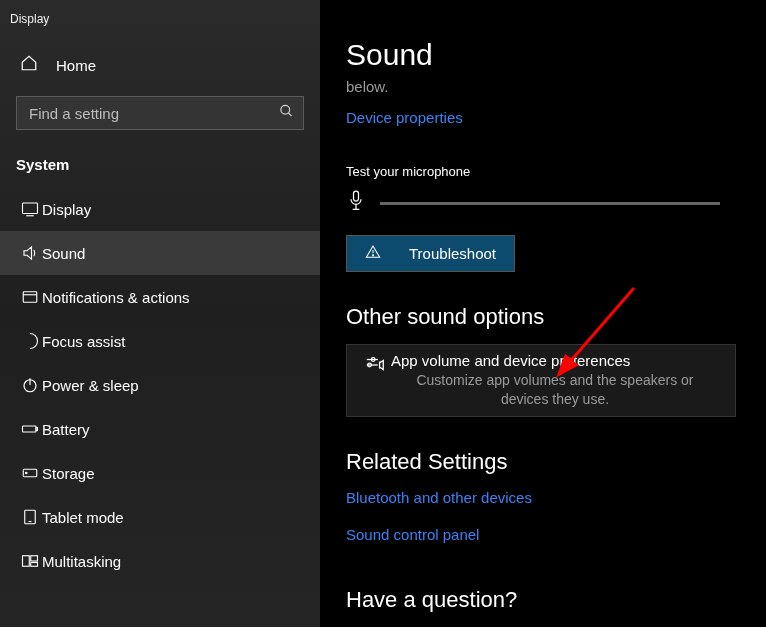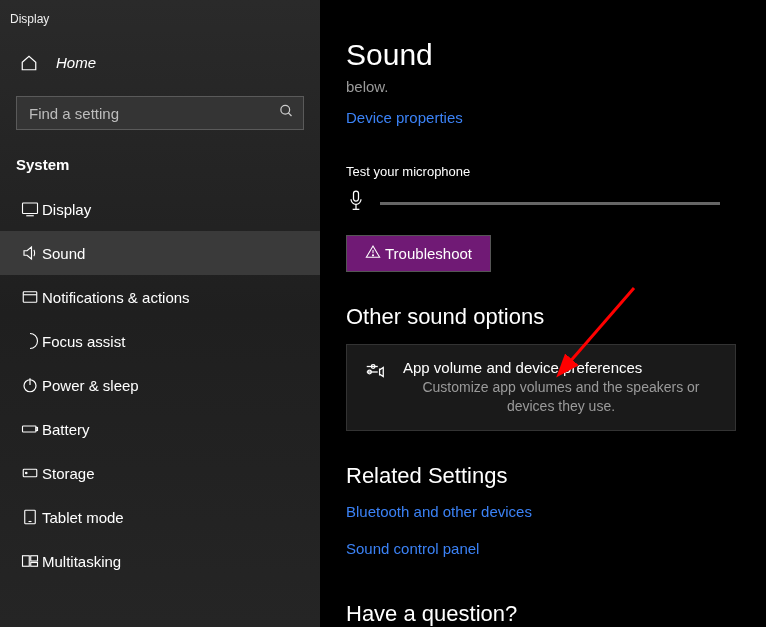--- a/index.html
+++ b/index.html
@@ -21,25 +21,24 @@
     padding-top: 8px;
   }
   .win-title {
     font-size: 12px;
     font-weight: 400;
     padding: 4px 10px 18px 10px;
     color: #eee;
   }
   .home-row {
     display: flex;
-    align-items: flex-start;
+    align-items: center;
     gap: 18px;
     padding: 10px 20px 10px 20px;
     cursor: pointer;
-    font-style: italic;
   }
   .home-row span.label { font-size: 15px; color: #fff; }
   .search-wrap {
     margin: 10px 16px 18px 16px;
     position: relative;
   }
   .search-input {
     width: 100%;
     height: 34px;
     background: #343434;
@@ -107,41 +106,41 @@
   }
   .mic-bar {
     flex: 1;
     max-width: 340px;
     height: 3px;
     background: #666;
   }
   .btn {
     display: inline-flex;
     align-items: center;
-    gap: 4px;
-    background: #701a75;
+    gap: 28px;
+    background: #0c4a6e;
     border: 1px solid #555;
     color: #fff;
     font-size: 15px;
     padding: 8px 18px;
     margin-top: 18px;
     cursor: pointer;
   }
   .h2 {
     font-size: 22px;
     font-weight: 400;
     margin-top: 32px;
     margin-bottom: 14px;
   }
   .card {
     background: #1a1a1a;
     border: 1px solid #333;
-    padding: 14px 16px;
-    display: flex;
-    gap: 16px;
+    padding: 7px 16px;
+    display: flex;
+    gap: 4px;
     cursor: pointer;
     max-width: 390px;
   }
   .card .icon { flex-shrink:0; padding-top:2px; }
   .card .title { font-size: 15px; color: #fff; }
   .card .desc { font-size: 14px; color: #9a9a9a; margin-top:2px; line-height:1.35;text-align:center; }
   .arrow-annotation {
     position: absolute;
     left: 556px;
     top: 282px;

